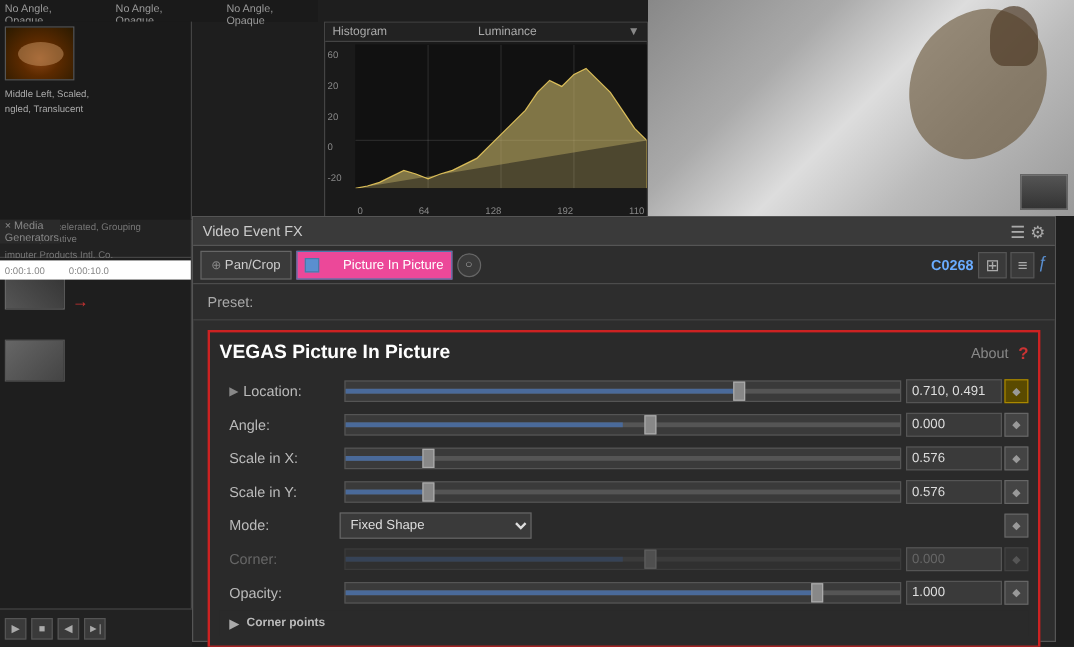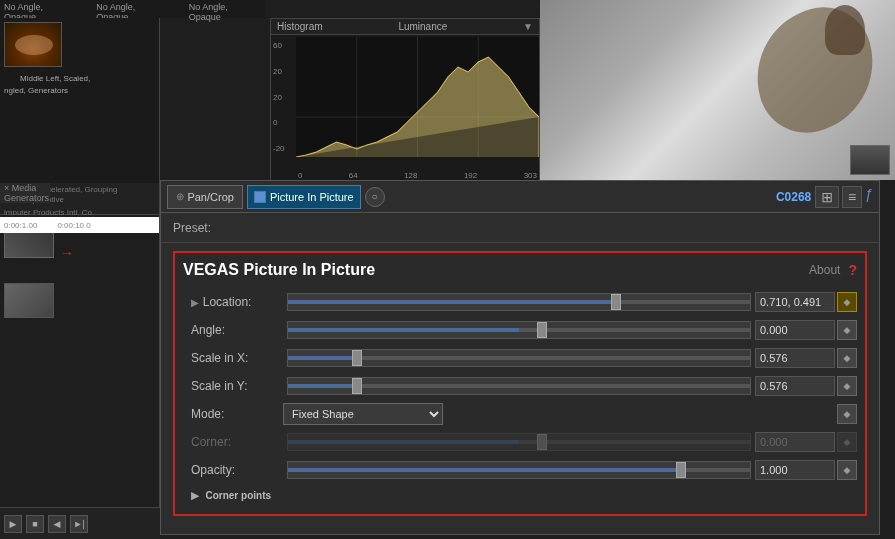--- a/index.html
+++ b/index.html
@@ -301,25 +301,25 @@
   <span style="font-size:9px;color:#999;">No Angle, Opaque</span>
   <span style="font-size:9px;color:#999;">No Angle, Opaque</span>
 </div>
 
 <div style="position:absolute;top:18px;left:0;width:160px;height:165px;background:#1a1a1a;border-right:1px solid #444;">
 
   <div style="position:absolute;top:4px;left:4px;width:58px;height:45px;background:#3a2222;border:1px solid #555;overflow:hidden;">
     <div style="width:100%;height:100%;background:radial-gradient(ellipse at 50% 60%, #8b4513 0%, #5c2a00 40%, #2a1a00 100%);"></div>
     <div style="position:absolute;top:12px;left:10px;width:38px;height:20px;background:rgba(200,150,100,0.5);border-radius:50%;"></div>
   </div>
-  <div style="position:absolute;top:52px;left:20px;">
+  <div style="position:absolute;top:52px;left:4px;">
     <span style="font-size:8px;color:#aaa;">Middle Left, Scaled,</span>
   </div>
   <div style="position:absolute;top:64px;left:4px;">
-    <span style="font-size:8px;color:#aaa;">ngled, Generators</span>
+    <span style="font-size:8px;color:#aaa;">ngled, Translucent</span>
   </div>
 </div>
 
 <div style="position:absolute;top:18px;left:270px;width:270px;height:165px;background:#1a1a1a;border:1px solid #444;">
   <div style="display:flex;justify-content:space-between;padding:2px 6px;background:#222;border-bottom:1px solid #444;">
     <span style="font-size:10px;color:#aaa;">Histogram</span>
     <span style="font-size:10px;color:#aaa;">Luminance</span>
     <span style="font-size:10px;color:#888;">▼</span>
   </div>
 
@@ -342,21 +342,21 @@
       <polyline points="0,120 10,118 20,115 30,110 40,105 50,108 60,112 70,108 80,105 90,100 100,95 110,85 120,75 130,65 140,55 150,40 160,30 170,35 180,25 190,20 200,30 210,40 220,55 230,70 240,80" fill="rgba(200,180,100,0.4)" stroke="none"></polyline>
       <polyline points="0,120 10,118 20,115 30,110 40,105 50,108 60,112 70,108 80,105 90,100 100,95 110,85 120,75 130,65 140,55 150,40 160,30 170,35 180,25 190,20 200,30 210,40 220,55 230,70 240,80 240,120" fill="rgba(220,200,120,0.3)" stroke="rgba(255,220,100,0.8)" stroke-width="1"></polyline>
     </svg>
   </div>
 
   <div style="position:absolute;left:25px;bottom:2px;right:0;display:flex;justify-content:space-between;padding:0 2px;">
     <span style="font-size:8px;color:#888;">0</span>
     <span style="font-size:8px;color:#888;">64</span>
     <span style="font-size:8px;color:#888;">128</span>
     <span style="font-size:8px;color:#888;">192</span>
-    <span style="font-size:8px;color:#888;">303</span>
+    <span style="font-size:8px;color:#888;">110</span>
   </div>
 </div>
 
 <div style="position:absolute;top:0;left:540px;width:355px;height:180px;background:#222;overflow:hidden;">
 
   <div style="width:100%;height:100%;background:linear-gradient(135deg, #888 0%, #aaa 30%, #ddd 50%, #bbb 70%, #999 100%);position:relative;">
 
     <div style="position:absolute;top:10px;right:20px;width:120px;height:120px;background:rgba(100,80,50,0.6);border-radius:60% 40% 60% 40%;transform:rotate(-15deg);"></div>
     <div style="position:absolute;top:5px;right:30px;width:40px;height:50px;background:rgba(80,60,40,0.7);border-radius:50% 50% 30% 30%;"></div>
 
@@ -388,29 +388,37 @@
   </div>
 
   <div style="position:absolute;top:2px;left:0;width:100%;background:#ffffff;height:16px;display:flex;align-items:center;padding:0 4px;">
     <span style="font-size:8px;color:#888;">0:00:1.00</span>
     <span style="font-size:8px;color:#888;margin-left:20px;">0:00:10.0</span>
   </div>
 </div>
 
 <div class="vefx-panel" style="top:180px;left:160px;width:720px;height:355px;">
 
+  <div class="panel-titlebar">
+    <span style="font-size:12px;color:#ccc;">Video Event FX</span>
+
+    <div style="margin-left:auto;display:flex;gap:4px;">
+      <span style="font-size:14px;color:#aaa;cursor:pointer;">☰</span>
+      <span style="font-size:14px;color:#aaa;cursor:pointer;">⚙</span>
+    </div>
+  </div>
 
   <div class="toolbar-row">
 
     <button class="panzoom-btn">
       <span style="font-size:10px;color:#888;">⊕</span>
       <span>Pan/Crop</span>
     </button>
 
-    <div style="display:flex;align-items:center;background:#0c4a6e;border:1px solid #4a7aaa;height:24px;padding:0 6px;gap:4px;">
+    <div style="display:flex;align-items:center;background:#ec4899;border:1px solid #4a7aaa;height:24px;padding:0 6px;gap:20px;">
       <div class="pip-checkbox"></div>
       <span style="color:#fff;font-size:11px;">Picture In Picture</span>
     </div>
 
     <span style="width:20px;height:20px;border-radius:50%;background:#3a3a3a;border:1px solid #666;display:flex;align-items:center;justify-content:center;cursor:pointer;font-size:10px;color:#aaa;">○</span>
 
     <div style="flex:1;"></div>
 
     <span class="c0268-label">C0268</span>
 

